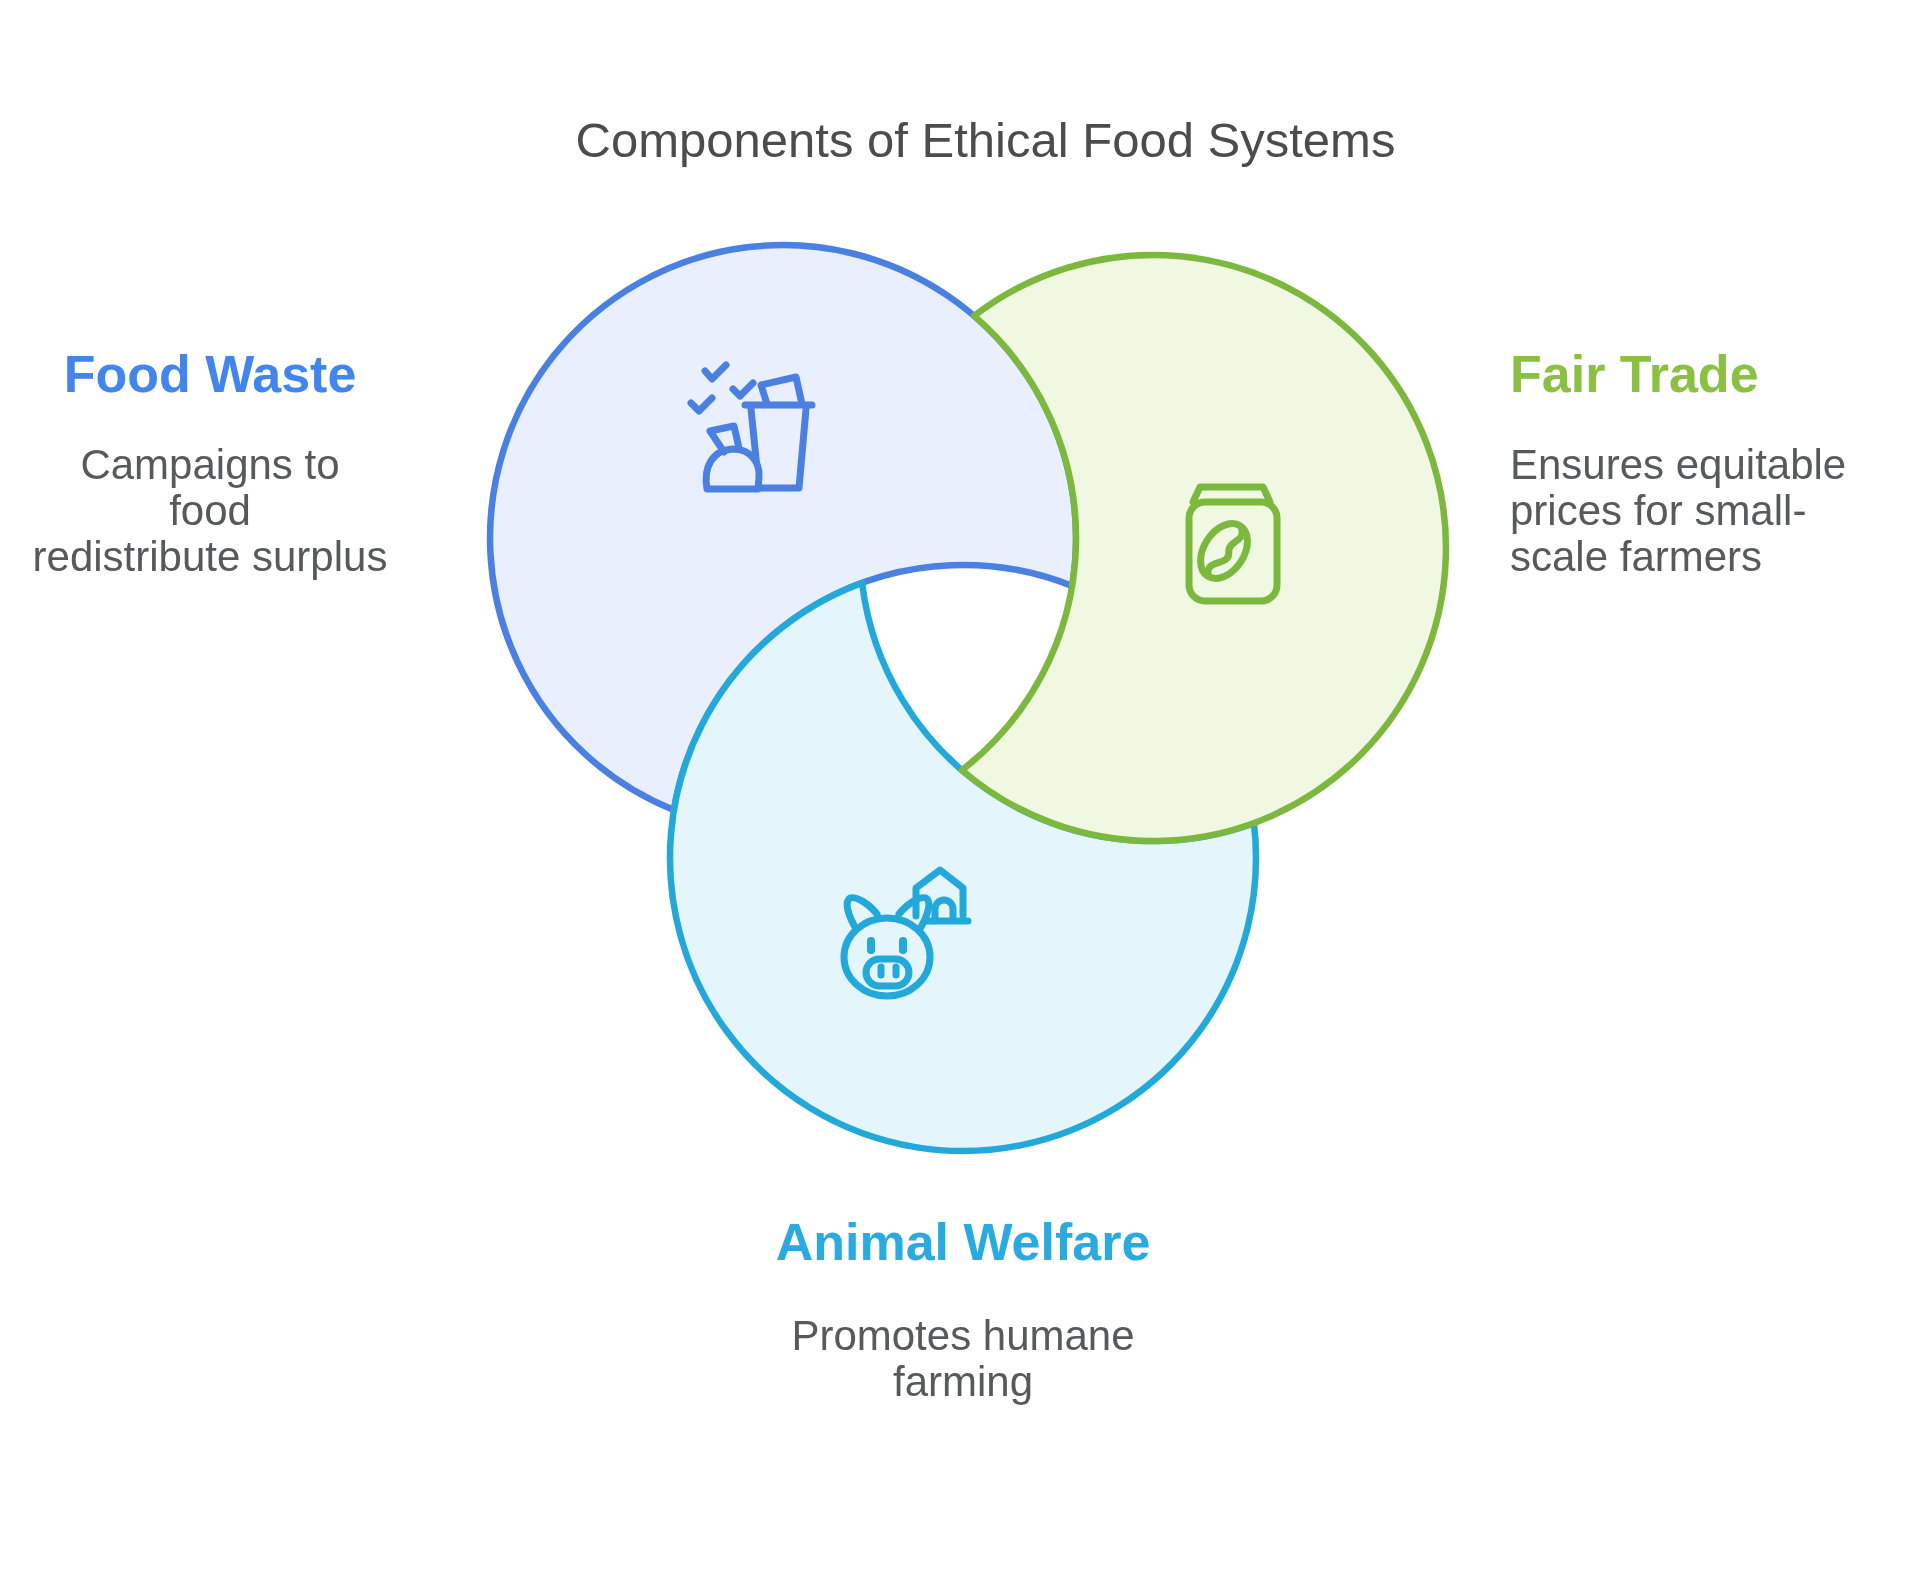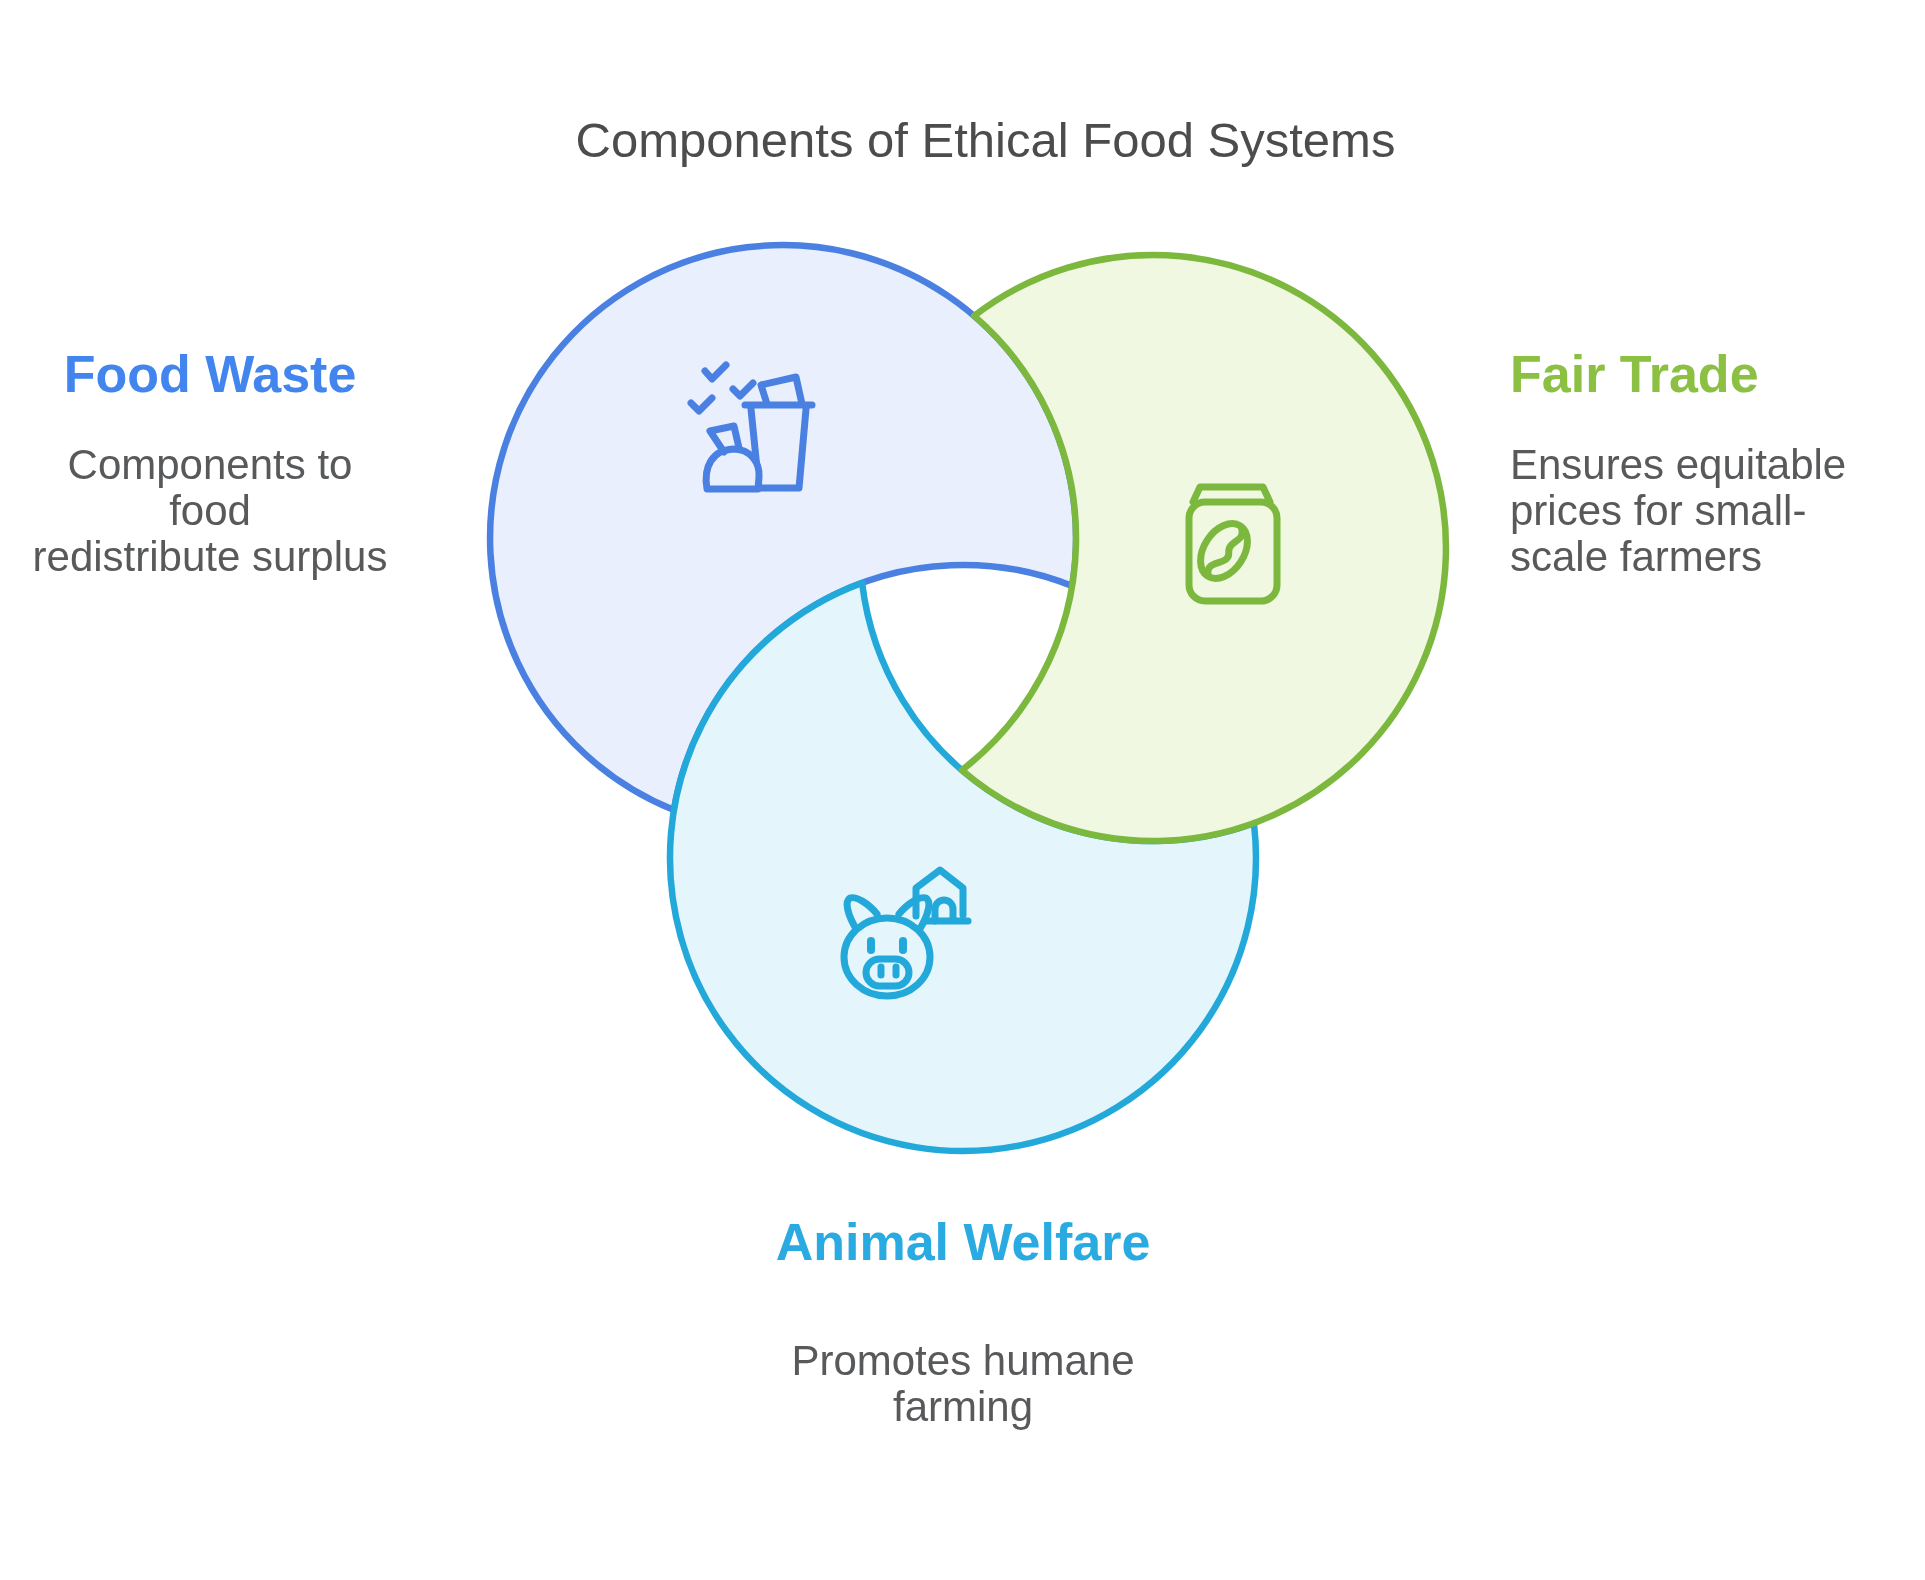--- a/index.html
+++ b/index.html
@@ -33,21 +33,21 @@
   }
   .sec{position:absolute}
   .sec h2{font-size:52px;font-weight:bold;line-height:52px}
   .sec .desc{margin-top:42px;font-size:42px;line-height:46px;color:var(--text)}
   .sec-fw{top:348px;left:0;width:420px;text-align:center}
   .sec-fw h2{color:var(--blue-heading)}
   .sec-ft{top:348px;left:1510px;width:440px;text-align:left}
   .sec-ft h2{color:var(--green-heading)}
   .sec-aw{top:1216px;left:613px;width:700px;text-align:center}
   .sec-aw h2{color:var(--cyan-heading)}
-  .sec-aw .desc{margin-top:70px}
+  .sec-aw .desc{margin-top:45px}
 </style>
 </head>
 <body>
 
 <div class="canvas">
 
   <svg class="venn" width="1925" height="1580" viewBox="0 0 1925 1580">
 
     <path class="shape shape-blue" d="M 1072.1 586 A 293 293 0 1 0 673.9 810 A 293 293 0 0 1 1072.1 586 Z"></path>
 
@@ -88,21 +88,21 @@
       <path d="M881 967 L881 975"></path>
       <path d="M896 967 L896 975"></path>
     </g>
   </svg>
 
   <div class="page-title">Components of Ethical Food Systems</div>
 
   <div class="sec sec-fw">
     <h2>Food Waste</h2>
     <div class="desc">
-      <div>Components to</div>
+      <div>Campaigns to</div>
       <div>food</div>
       <div>redistribute surplus</div>
     </div>
   </div>
 
   <div class="sec sec-ft">
     <h2>Fair Trade</h2>
     <div class="desc">
       <div>Ensures equitable</div>
       <div>prices for small-</div>

